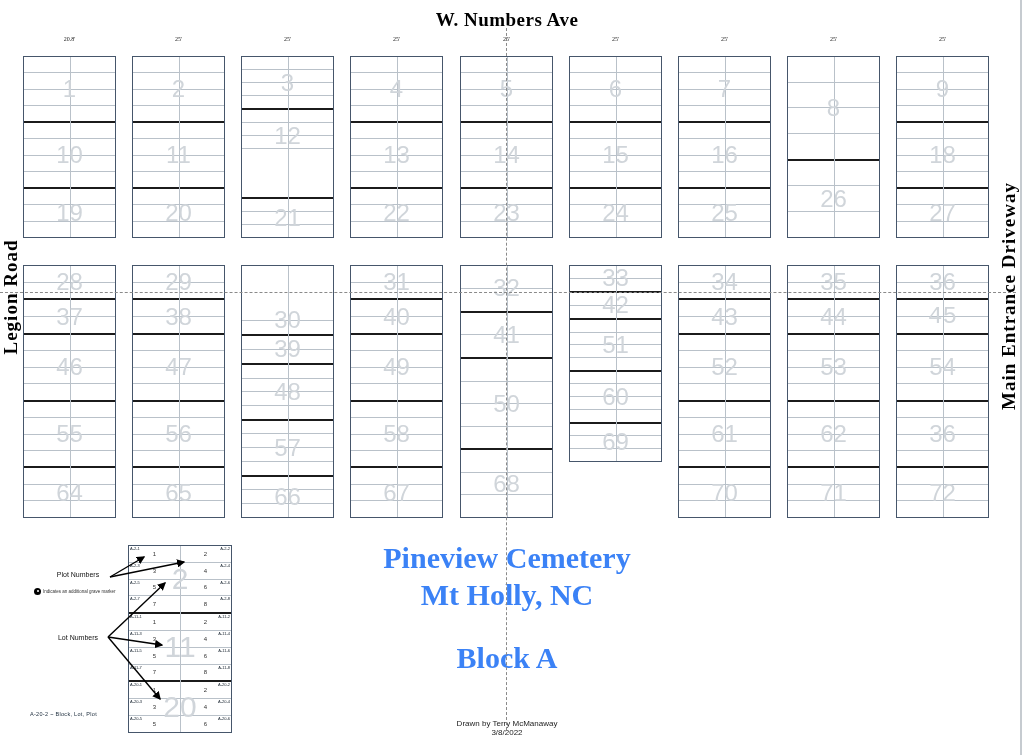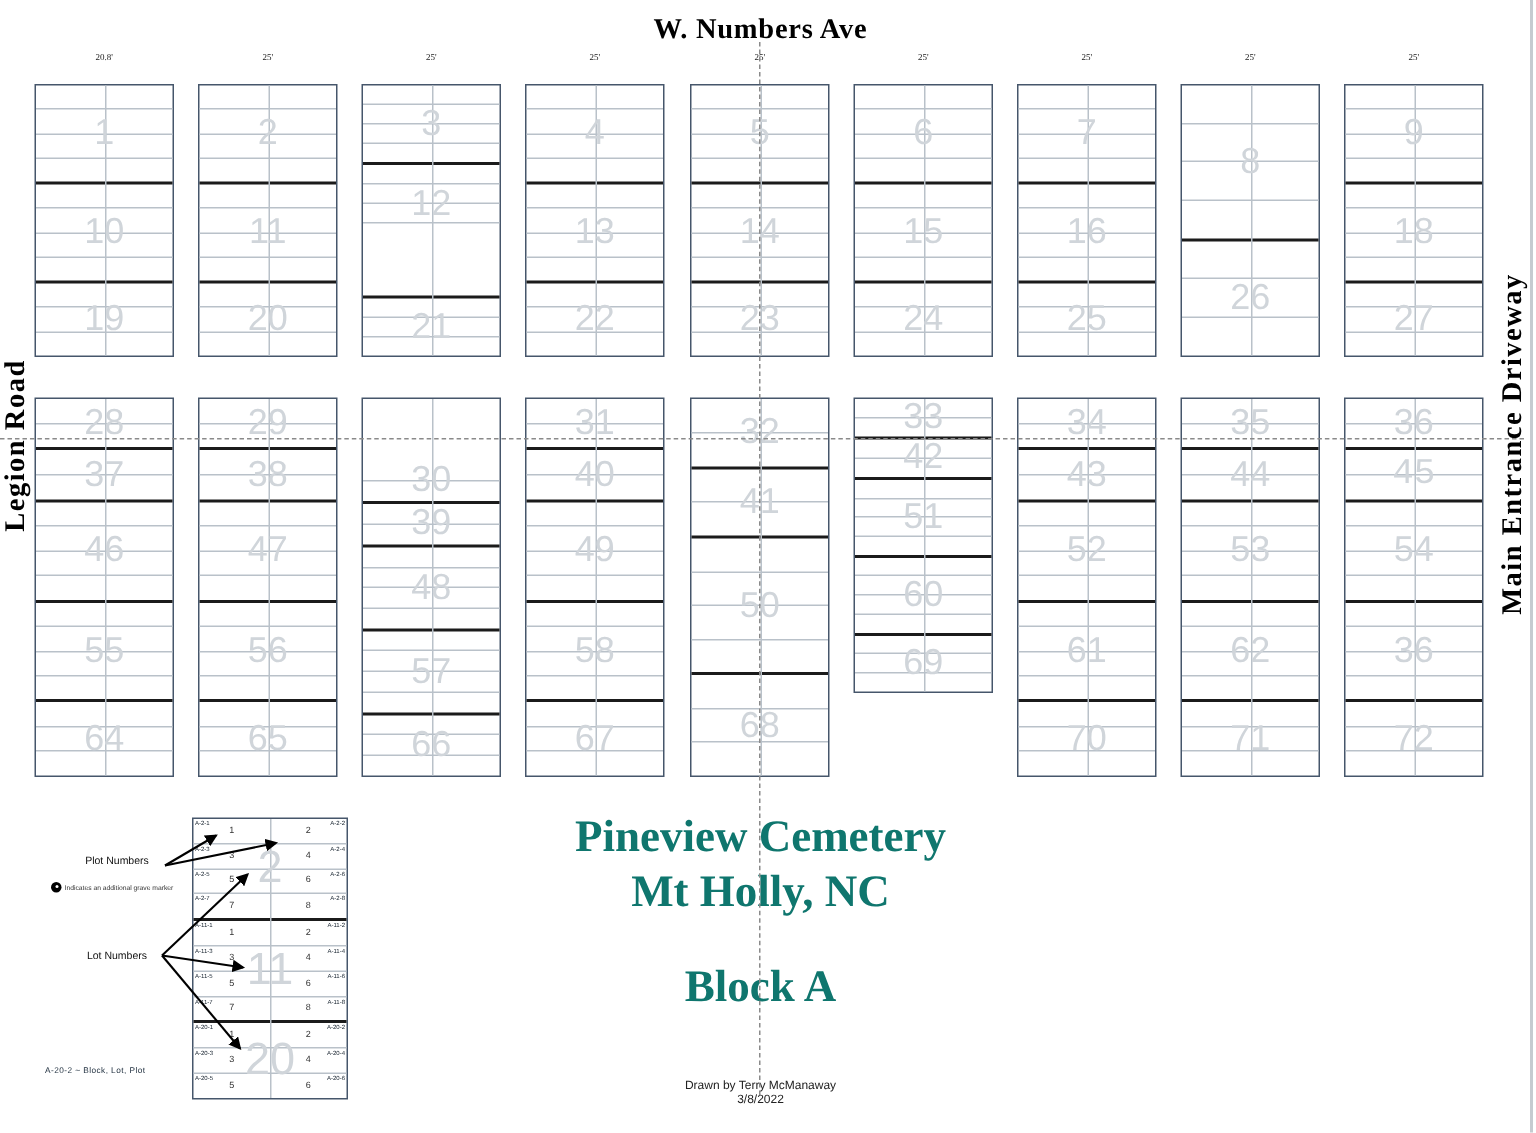--- a/index.html
+++ b/index.html
@@ -47,21 +47,21 @@
   }
 
   
   .vdash{position:absolute;left:506px;top:28px;height:702px;border-left:1px dashed #8a8a8a;z-index:5;}
   .hdash{position:absolute;left:0;top:292px;width:1016px;border-top:1px dashed #8a8a8a;z-index:5;}
   .edge-right{position:absolute;left:1020px;top:0;width:2px;height:755px;background:#c6cbd0;}
 
   
   .big-title{
     position:absolute;left:207px;width:600px;text-align:center;
-    font-family:"Liberation Serif",serif;font-weight:700;font-size:30px;color:#0f766e;
+    font-family:"Liberation Serif",serif;font-weight:700;font-size:30px;color:#3b82f6;
   }
   .t1{top:541px;} .t2{top:578px;} .t3{top:641px;}
 
   
   .footer{
     position:absolute;left:257px;top:720px;width:500px;text-align:center;
     font-size:8px;line-height:8.5px;color:#222;
   }
 
   

